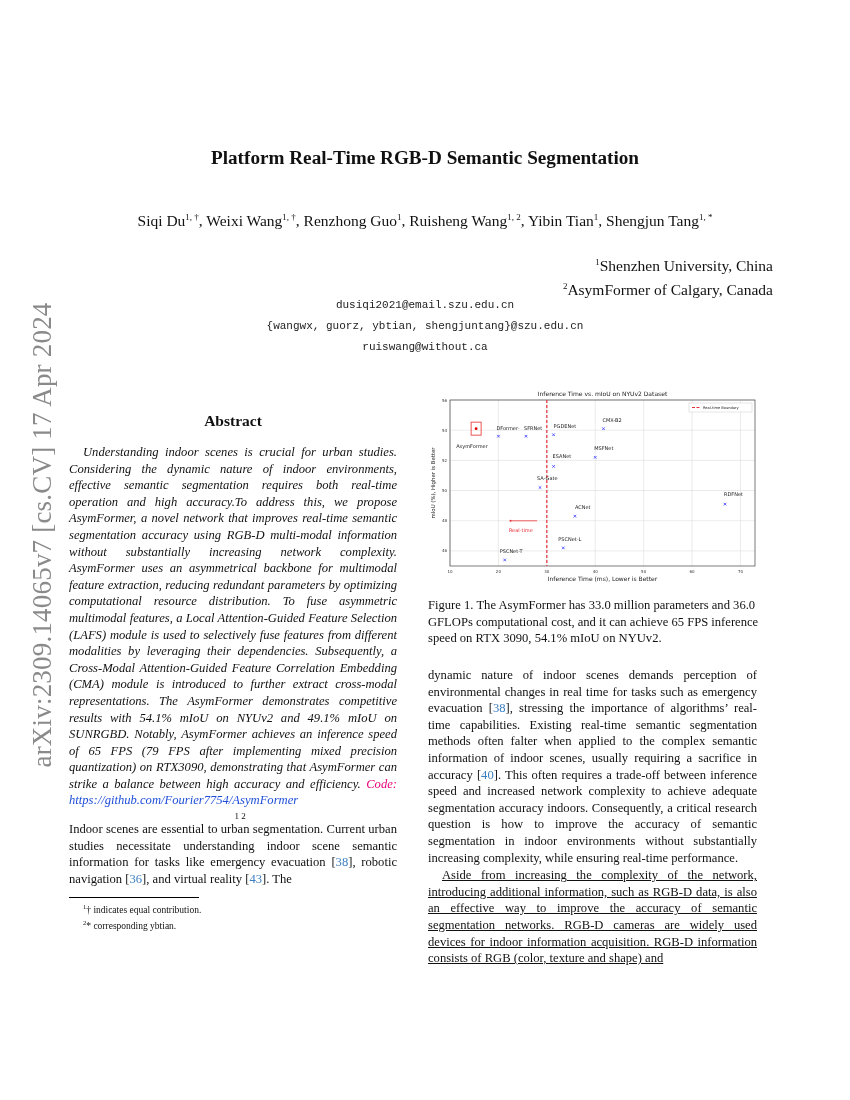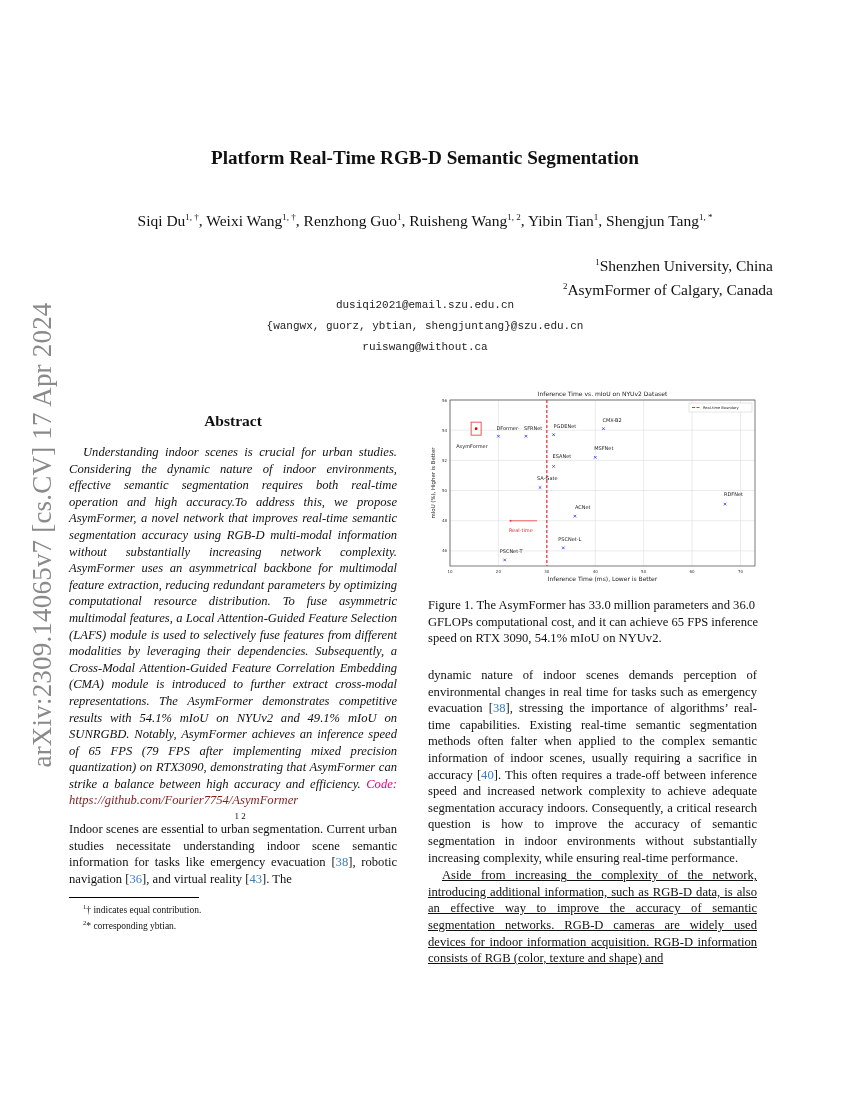--- a/index.html
+++ b/index.html
@@ -14,21 +14,21 @@
   .authors sup { font-size:9px; }
   .affil { position:absolute; left:43px; top:252px; width:730px; text-align:right; font-size:15.5px; line-height:20px; }
   .affil sup { font-size:9px; }
   .emails { position:absolute; left:60px; top:295px; width:730px; text-align:center;
             font-family:"Liberation Mono", monospace; font-size:11px; line-height:21px; color:#222; }
   .col-left { position:absolute; left:69px; top:385px; width:328px;margin-top:27px; }
   .col-right { position:absolute; left:428px; width:329px; }
   .h-abstract { text-align:center; font-weight:bold; font-size:15.5px; margin:0 0 14px 0; }
   .abstract { font-style:italic; font-size:12.6px; line-height:16.6px; text-align:justify; text-indent:14px; margin:0; }
   .code-label { color:#e6007e; }
-  .code-link { color:#7f1d1d; }
+  .code-link { color:#1d4ed8; }
   .fnmarks { font-size:9px; margin:2px 0 0 14px;text-align:center; }
   .h-intro { font-weight:bold; font-size:15.5px; margin:20px 0 10px 0; }
   .para { font-size:12.6px; line-height:16.6px; text-align:justify; margin:0; }
   .para.indent { text-indent:14px; margin-top:1px;text-decoration:underline; }
   .cite { color:#3a7dc0; }
   .footnote-rule { width:130px; border-top:1px solid #000; margin:10px 0 3px 0; }
   .footnote { font-size:9.5px; line-height:12px; margin-left:14px; }
   .footnote sup { font-size:6.5px; }
   .figure { position:absolute; left:425px; top:386px; width:335px; height:200px; font-family:"DejaVu Sans", sans-serif; }
   .figure svg { width:335px; height:200px; display:block; }

